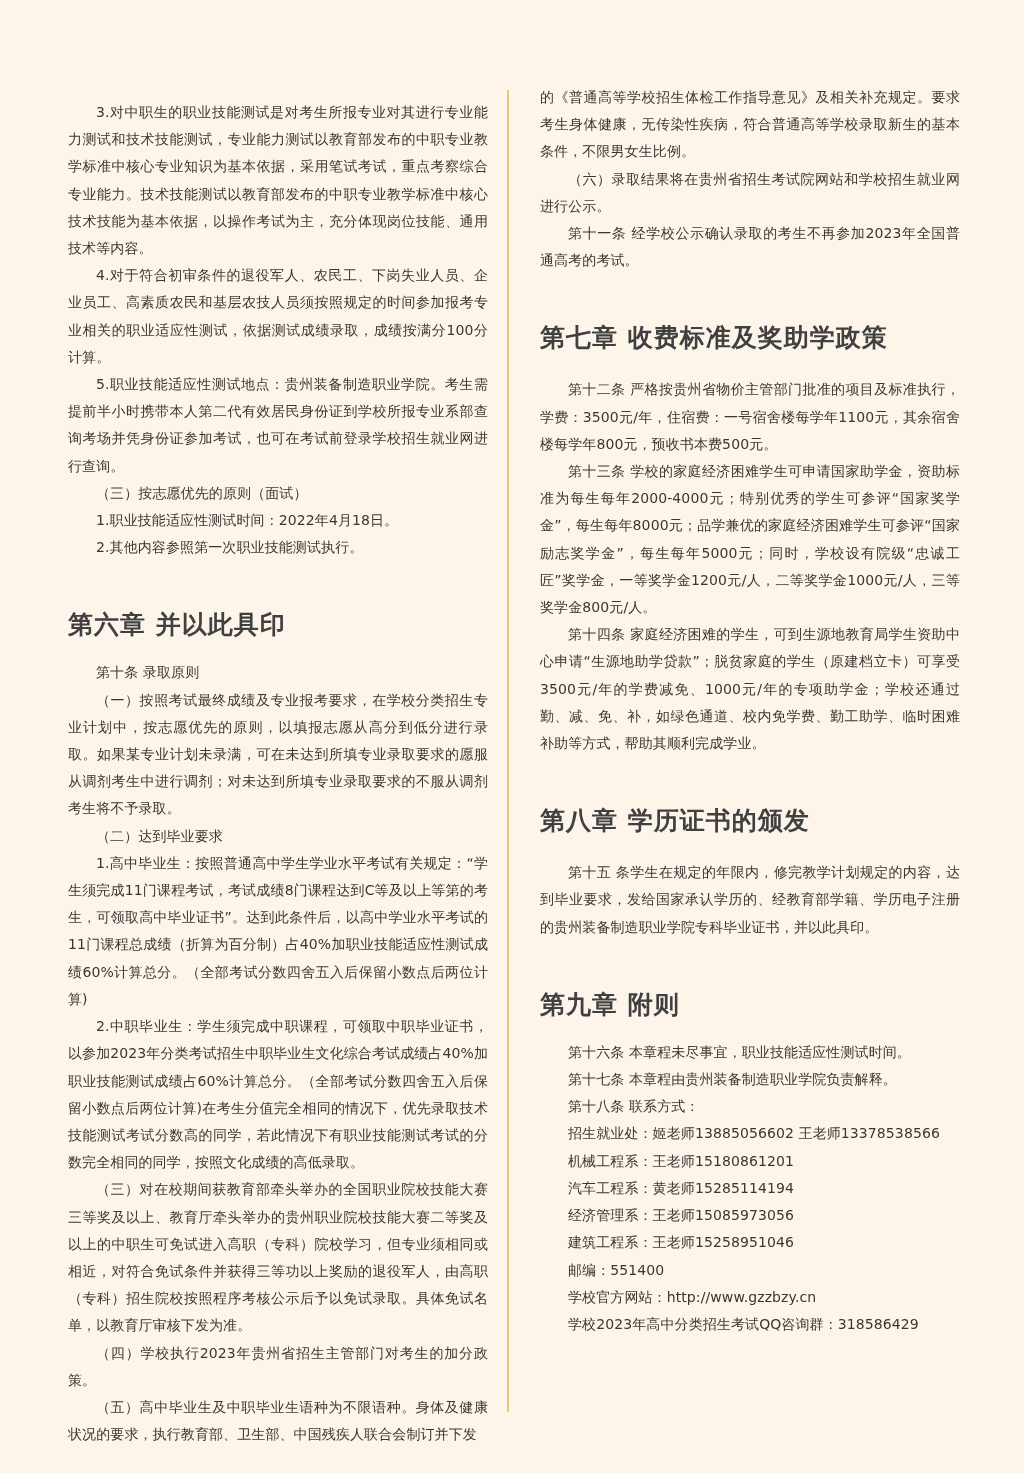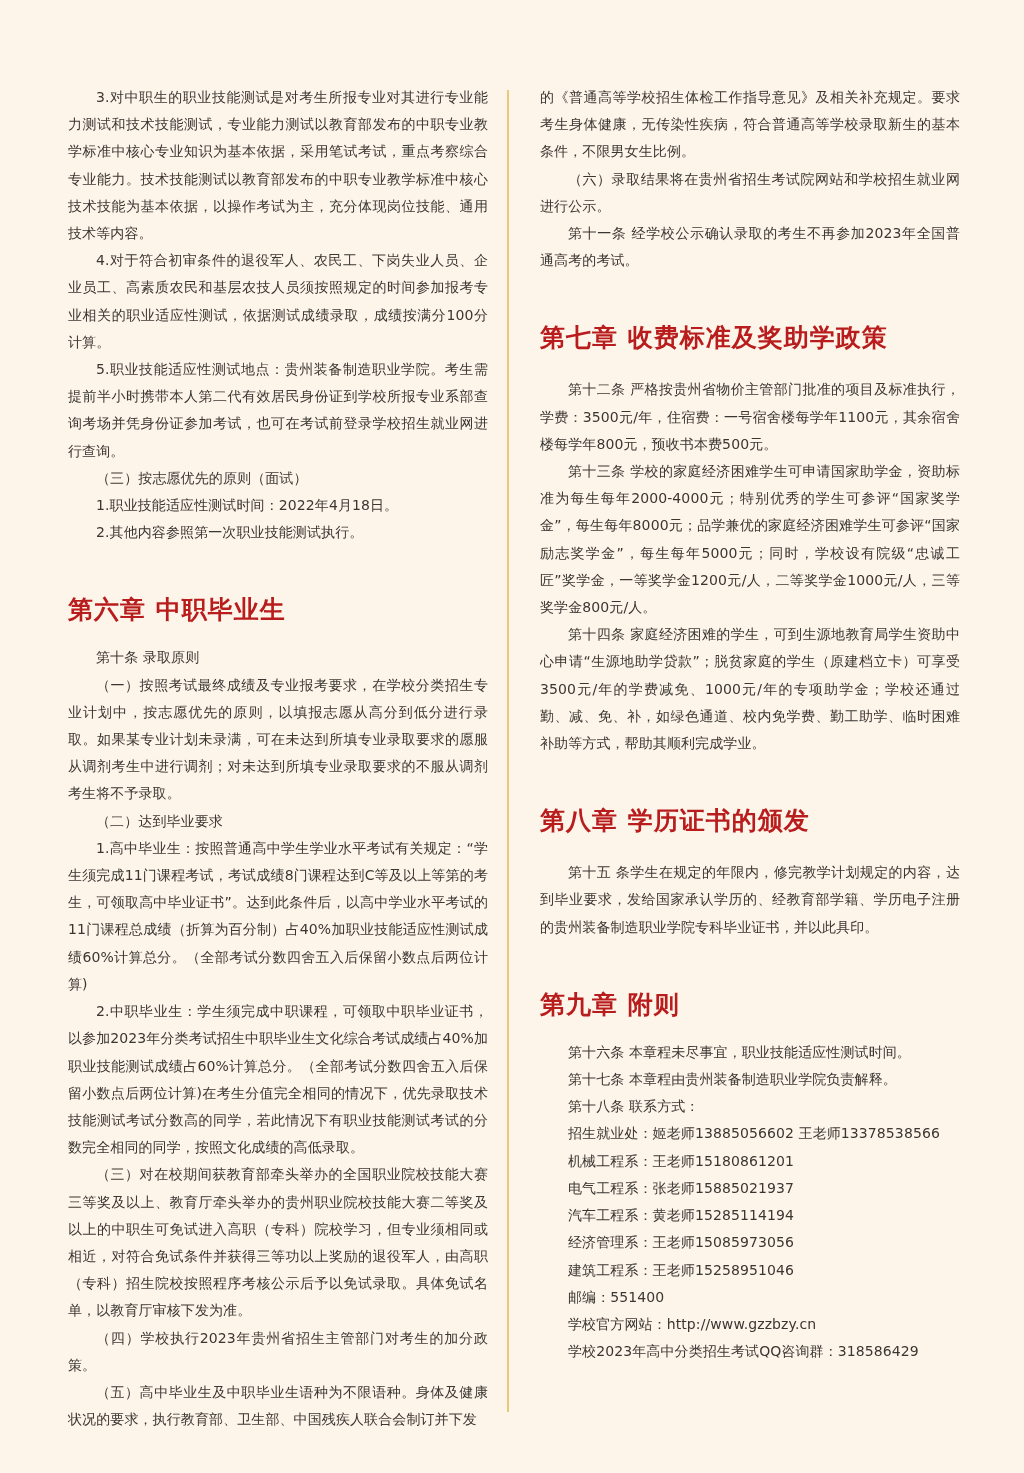--- a/index.html
+++ b/index.html
@@ -5,52 +5,52 @@
   html, body { margin: 0; padding: 0; }
   body {
     width: 1024px; height: 1473px;
     background: #fdf5ea;
     font-family: "DejaVu Sans", "Liberation Sans", sans-serif;
     color: #3a3632;
     position: relative;
     overflow: hidden;
   }
   .col { position: absolute; top: 84px; }
-  .col-left { left: 68px; width: 420px; }
+  .col-left { left: 68px; width: 420px; margin-top: 15px; }
   .col-right { left: 540px; width: 420px; }
   .divider {
     position: absolute; left: 507px; top: 90px; width: 2px; height: 1322px;
     background: #e8c879;
   }
   p {
     margin: 0; font-size: 14px; line-height: 27.2px;
     text-align: justify; letter-spacing: 0.1px;
   }
   p.ind { text-indent: 28px; }
   h2 {
     margin: 0; font-size: 25px; font-weight: bold;
-    color: #b91c1c; line-height: 40px; letter-spacing: 1px;
+    color: #404040; line-height: 40px; letter-spacing: 1px;
   }
   .contact p { text-indent: 0; padding-left: 28px; text-align: left; }
 </style>
 </head>
 <body>
 
 <div class="divider"></div>
 
 <div class="col col-left">
   <p class="ind">3.对中职生的职业技能测试是对考生所报专业对其进行专业能力测试和技术技能测试，专业能力测试以教育部发布的中职专业教学标准中核心专业知识为基本依据，采用笔试考试，重点考察综合专业能力。技术技能测试以教育部发布的中职专业教学标准中核心技术技能为基本依据，以操作考试为主，充分体现岗位技能、通用技术等内容。</p>
   <p class="ind">4.对于符合初审条件的退役军人、农民工、下岗失业人员、企业员工、高素质农民和基层农技人员须按照规定的时间参加报考专业相关的职业适应性测试，依据测试成绩录取，成绩按满分100分计算。</p>
   <p class="ind">5.职业技能适应性测试地点：贵州装备制造职业学院。考生需提前半小时携带本人第二代有效居民身份证到学校所报专业系部查询考场并凭身份证参加考试，也可在考试前登录学校招生就业网进行查询。</p>
   <p class="ind">（三）按志愿优先的原则（面试）</p>
   <p class="ind">1.职业技能适应性测试时间：2022年4月18日。</p>
   <p class="ind">2.其他内容参照第一次职业技能测试执行。</p>
 
   <div style="height:44px"></div>
-  <h2>第六章  中职毕业生</h2>
+  <h2>第六章  并以此具印</h2>
   <div style="height:14px"></div>
 
   <p class="ind">第十条  录取原则</p>
   <p class="ind">（一）按照考试最终成绩及专业报考要求，在学校分类招生专业计划中，按志愿优先的原则，以填报志愿从高分到低分进行录取。如果某专业计划未录满，可在未达到所填专业录取要求的愿服从调剂考生中进行调剂；对未达到所填专业录取要求的不服从调剂考生将不予录取。</p>
   <p class="ind">（二）达到毕业要求</p>
   <p class="ind">1.高中毕业生：按照普通高中学生学业水平考试有关规定：“学生须完成11门课程考试，考试成绩8门课程达到C等及以上等第的考生，可领取高中毕业证书”。达到此条件后，以高中学业水平考试的11门课程总成绩（折算为百分制）占40%加职业技能适应性测试成绩60%计算总分。（全部考试分数四舍五入后保留小数点后两位计算)</p>
   <p class="ind">2.中职毕业生：学生须完成中职课程，可领取中职毕业证书，以参加2023年分类考试招生中职毕业生文化综合考试成绩占40%加职业技能测试成绩占60%计算总分。（全部考试分数四舍五入后保留小数点后两位计算)在考生分值完全相同的情况下，优先录取技术技能测试考试分数高的同学，若此情况下有职业技能测试考试的分数完全相同的同学，按照文化成绩的高低录取。</p>
   <p class="ind">（三）对在校期间获教育部牵头举办的全国职业院校技能大赛三等奖及以上、教育厅牵头举办的贵州职业院校技能大赛二等奖及以上的中职生可免试进入高职（专科）院校学习，但专业须相同或相近，对符合免试条件并获得三等功以上奖励的退役军人，由高职（专科）招生院校按照程序考核公示后予以免试录取。具体免试名单，以教育厅审核下发为准。</p>
   <p class="ind">（四）学校执行2023年贵州省招生主管部门对考生的加分政策。</p>
   <p class="ind">（五）高中毕业生及中职毕业生语种为不限语种。身体及健康状况的要求，执行教育部、卫生部、中国残疾人联合会制订并下发</p>
@@ -75,21 +75,20 @@
 
   <div style="height:44px"></div>
   <h2>第九章  附则</h2>
   <div style="height:14px"></div>
   <div class="contact">
     <p>第十六条 本章程未尽事宜，职业技能适应性测试时间。</p>
     <p>第十七条 本章程由贵州装备制造职业学院负责解释。</p>
     <p>第十八条 联系方式：</p>
     <p>招生就业处：姬老师13885056602    王老师13378538566</p>
     <p>机械工程系：王老师15180861201</p>
-    <p>电气工程系：张老师15885021937</p>
     <p>汽车工程系：黄老师15285114194</p>
     <p>经济管理系：王老师15085973056</p>
     <p>建筑工程系：王老师15258951046</p>
     <p>邮编：551400</p>
     <p>学校官方网站：http://www.gzzbzy.cn</p>
     <p>学校2023年高中分类招生考试QQ咨询群：318586429</p>
   </div>
 </div>
 
 </body></html>

